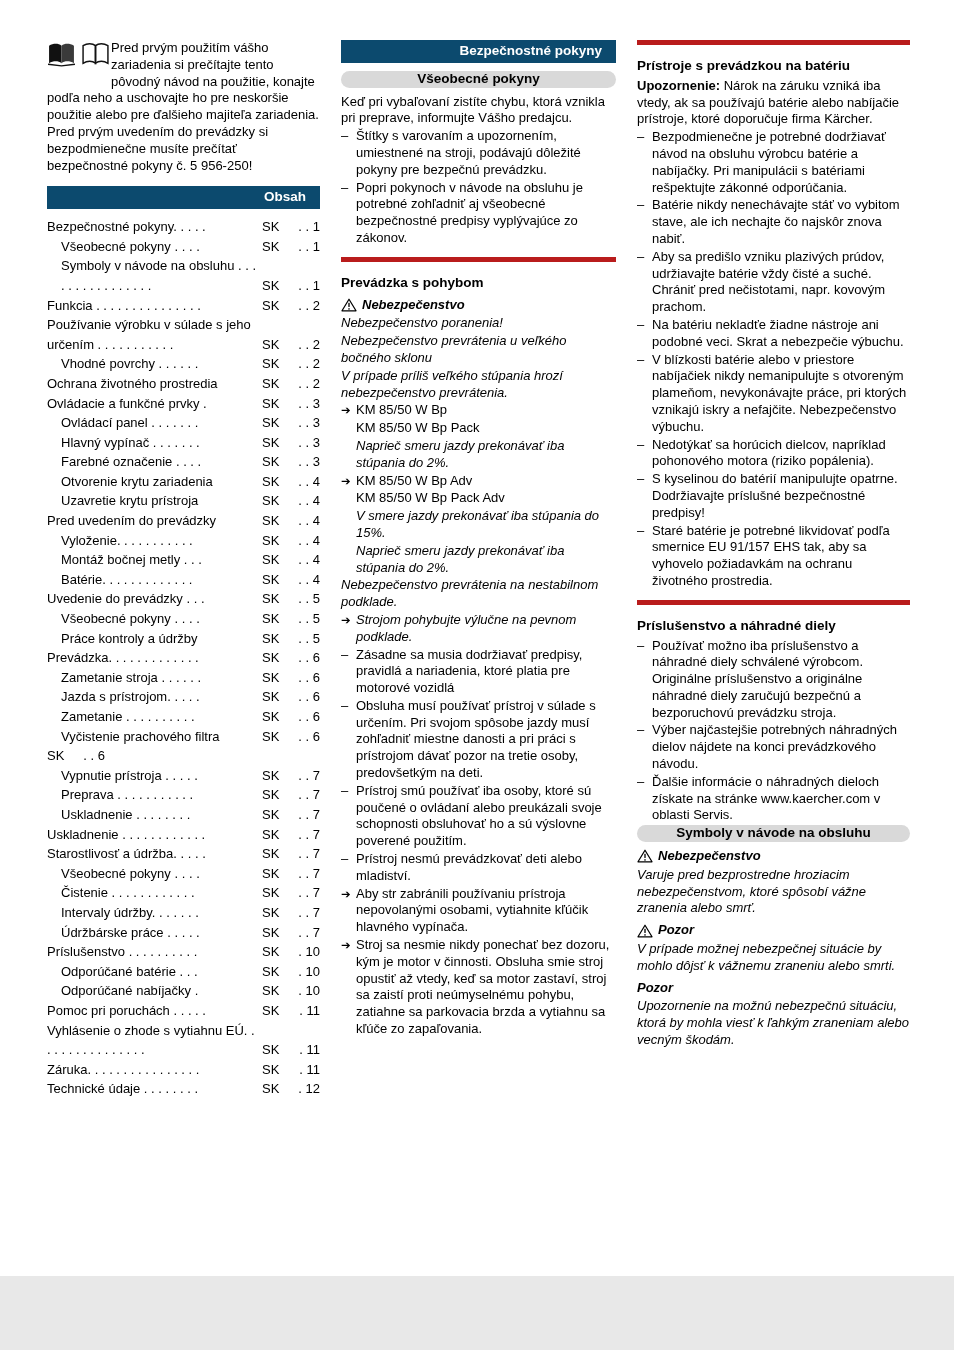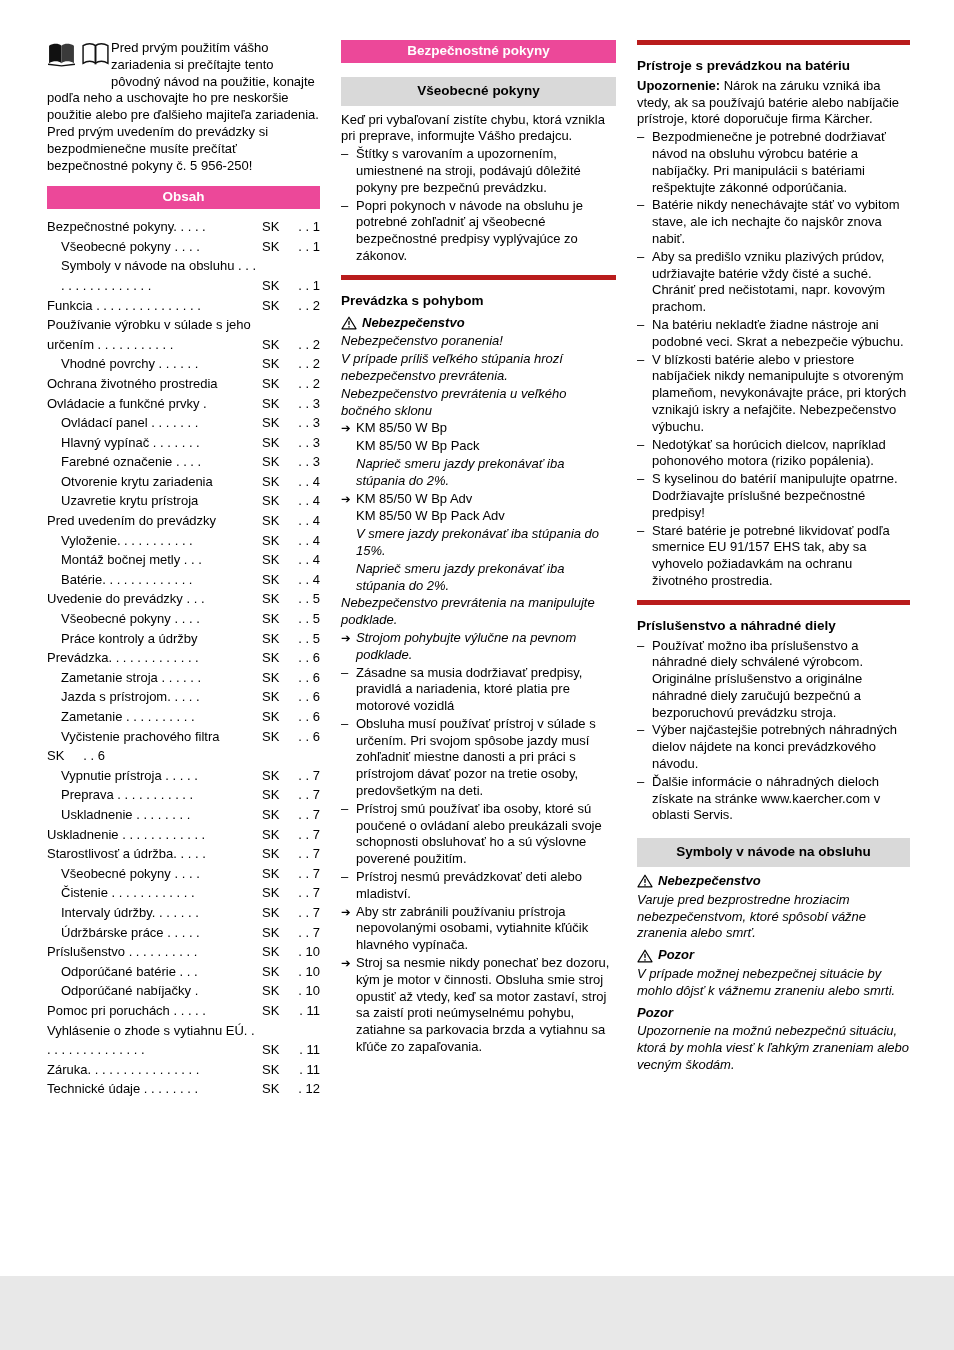--- a/index.html
+++ b/index.html
@@ -8,25 +8,25 @@
     font-family:"Liberation Sans","DejaVu Sans",sans-serif;
     font-size:13px;line-height:16.8px;color:#000;overflow:hidden;
     margin:0 auto;
   }
   .col{position:absolute;top:40px;}
   .col-left{left:47px;width:273px;}
   .col-mid{left:341px;width:275px;}
   .col-right{left:637px;width:273px;}
 
   
-  .h-black{background:#ec4899;color:#fff;text-align:center;font-weight:bold;
-           font-size:13.5px;padding:3px 8px;margin:12px 0 8px;clear:both;}
+  .h-black{background:#0c4a6e;color:#fff;text-align:right;font-weight:bold;
+           font-size:13.5px;padding:3px 14px;margin:12px 0 8px;clear:both;}
   .col > .h-black:first-child{margin-top:0;}
   .h-gray{background:#d9d9d9;color:#000;text-align:center;font-weight:bold;
-          font-size:13.5px;padding:6px 2px;margin:14px 0 6px;}
+          font-size:13.5px;padding:0 2px;margin:1px 0 6px;border-radius:9px;}
   .h-rule{border-top:5px solid #b91c1c;padding-top:13px;font-weight:bold;
           font-size:13.5px;margin:10px 0 3px;}
   .col > .h-rule:first-child{margin-top:0;}
 
   
   .para{margin:0 0 1px;}
   .italic{font-style:italic;}
   .hang{display:flex;margin:0 0 1px;}
   .hang .marker{flex:0 0 15px;}
   .hang .marker.am{font-family:"DejaVu Sans",sans-serif;font-size:11.5px;}
@@ -310,36 +310,36 @@
       <div class="h-rule">Prevádzka s pohybom</div>
       <div class="warn">
         <svg viewBox="0 0 20 18">
           <path d="M10 1.6 L19 16.4 H1 Z" fill="none" stroke="#000" stroke-width="1.6" stroke-linejoin="round"></path>
           <rect x="9.15" y="6.2" width="1.7" height="5.3"></rect>
           <rect x="9.15" y="13.1" width="1.7" height="1.9"></rect>
         </svg>
         <span>Nebezpečenstvo</span>
       </div>
       <p class="para italic">Nebezpečenstvo poranenia!</p>
+      <p class="para italic">Nebezpečenstvo prevrátenia u veľkého bočného sklonu</p>
       <p class="para italic">V prípade príliš veľkého stúpania hrozí nebezpečenstvo prevrátenia.</p>
-      <p class="para italic">Nebezpečenstvo prevrátenia u veľkého bočného sklonu</p>
       <div class="hang">
         <span class="marker am">➔</span>
         <span class="txt">KM 85/50 W Bp</span>
       </div>
       <div class="cont">KM 85/50 W Bp Pack</div>
       <div class="cont italic">Naprieč smeru jazdy prekonávať iba stúpania do 2%.</div>
       <div class="hang">
         <span class="marker am">➔</span>
         <span class="txt">KM 85/50 W Bp Adv</span>
       </div>
       <div class="cont">KM 85/50 W Bp Pack Adv</div>
       <div class="cont italic">V smere jazdy prekonávať iba stúpania do 15%.</div>
       <div class="cont italic">Naprieč smeru jazdy prekonávať iba stúpania do 2%.</div>
-      <p class="para italic">Nebezpečenstvo prevrátenia na manipulujte podklade.</p>
+      <p class="para italic">Nebezpečenstvo prevrátenia na nestabilnom podklade.</p>
       <div class="hang italic">
         <span class="marker am">➔</span>
         <span class="txt">Strojom pohybujte výlučne na pevnom podklade.</span>
       </div>
       <div class="hang">
         <span class="marker">–</span>
         <span class="txt">Zásadne sa musia dodržiavať predpisy, pravidlá a nariadenia, ktoré platia pre motorové vozidlá</span>
       </div>
       <div class="hang">
         <span class="marker">–</span>

